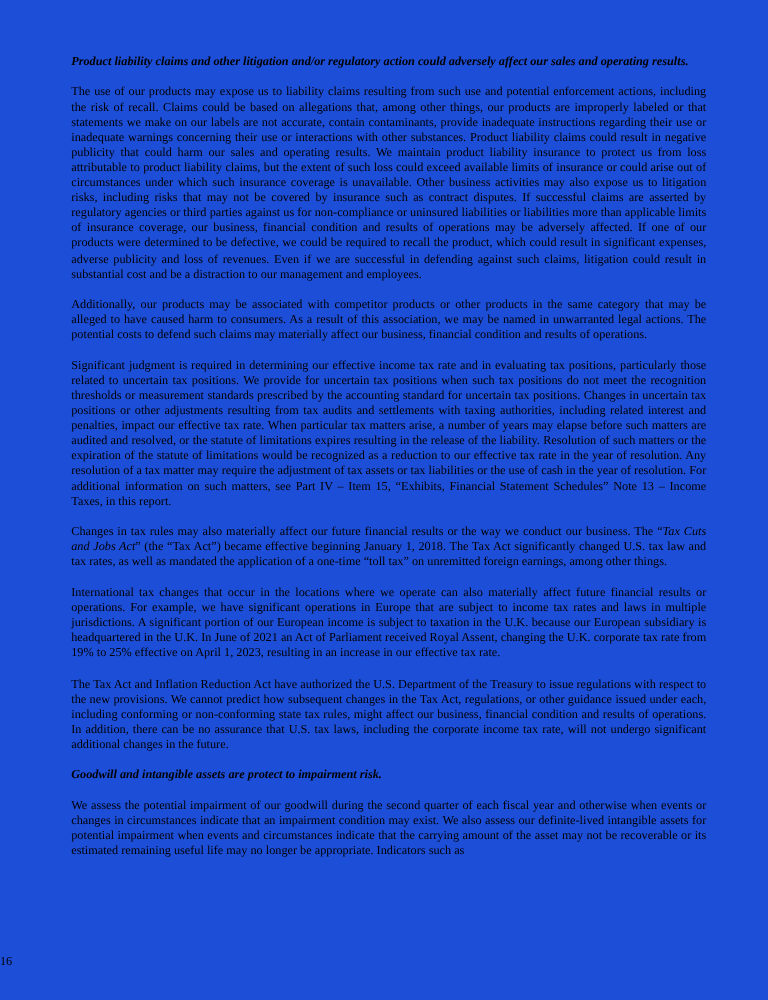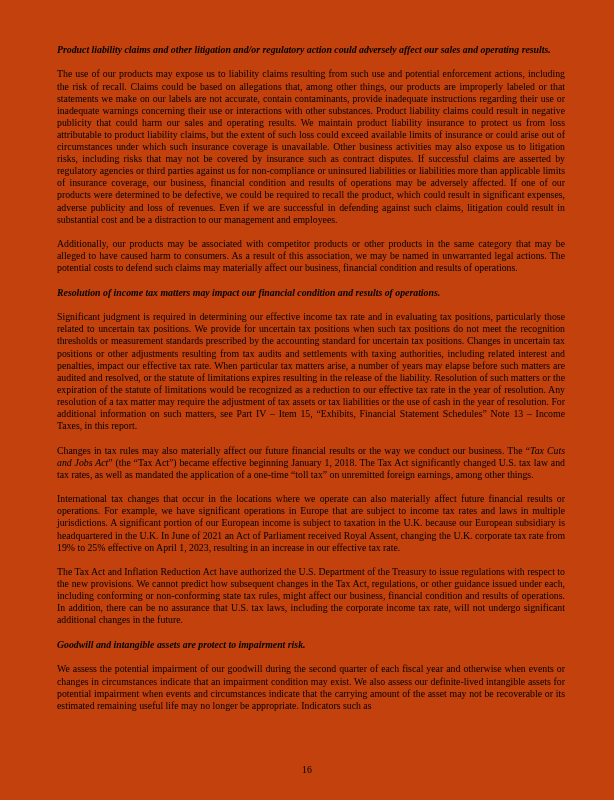--- a/index.html
+++ b/index.html
@@ -5,21 +5,21 @@
   html, body {
     margin: 0;
     padding: 0;
     background: #ffffff;
   }
   .page {
     position: relative;
     width: 614px;
     height: 800px;
     box-sizing: border-box;
-    background: #c2410c;
+    background: #1d4ed8;
     color: #000000;
     font-family: "Liberation Serif", "DejaVu Serif", serif;
     font-size: 9.8px;
     line-height: 12.1px;
     text-align: justify;
     padding: 44px 49px 0 57px;
     overflow: hidden;
   }
   .risk-heading {
     font-size: 9.8px;
@@ -31,36 +31,34 @@
     margin: 0 0 12.4px 0;
   }
   .italic-inline {
     font-style: italic;
   }
   .page-number {
     position: absolute;
     top: 764px;
     left: 0;
     right: 0;
-    text-align: center;
     font-size: 9.8px;
   }
 </style>
 </head>
 <body>
 
 <div class="page">
 
   <h2 class="risk-heading">Product liability claims and other litigation and/or regulatory action could adversely affect our sales and operating results.</h2>
 
   <p class="para">The use of our products may expose us to liability claims resulting from such use and potential enforcement actions, including the risk of recall. Claims could be based on allegations that, among other things, our products are improperly labeled or that statements we make on our labels are not accurate, contain contaminants, provide inadequate instructions regarding their use or inadequate warnings concerning their use or interactions with other substances. Product liability claims could result in negative publicity that could harm our sales and operating results. We maintain product liability insurance to protect us from loss attributable to product liability claims, but the extent of such loss could exceed available limits of insurance or could arise out of circumstances under which such insurance coverage is unavailable. Other business activities may also expose us to litigation risks, including risks that may not be covered by insurance such as contract disputes. If successful claims are asserted by regulatory agencies or third parties against us for non-compliance or uninsured liabilities or liabilities more than applicable limits of insurance coverage, our business, financial condition and results of operations may be adversely affected. If one of our products were determined to be defective, we could be required to recall the product, which could result in significant expenses, adverse publicity and loss of revenues. Even if we are successful in defending against such claims, litigation could result in substantial cost and be a distraction to our management and employees.</p>
 
   <p class="para">Additionally, our products may be associated with competitor products or other products in the same category that may be alleged to have caused harm to consumers. As a result of this association, we may be named in unwarranted legal actions. The potential costs to defend such claims may materially affect our business, financial condition and results of operations.</p>
 
-  <h2 class="risk-heading">Resolution of income tax matters may impact our financial condition and results of operations.</h2>
 
   <p class="para">Significant judgment is required in determining our effective income tax rate and in evaluating tax positions, particularly those related to uncertain tax positions. We provide for uncertain tax positions when such tax positions do not meet the recognition thresholds or measurement standards prescribed by the accounting standard for uncertain tax positions. Changes in uncertain tax positions or other adjustments resulting from tax audits and settlements with taxing authorities, including related interest and penalties, impact our effective tax rate. When particular tax matters arise, a number of years may elapse before such matters are audited and resolved, or the statute of limitations expires resulting in the release of the liability. Resolution of such matters or the expiration of the statute of limitations would be recognized as a reduction to our effective tax rate in the year of resolution. Any resolution of a tax matter may require the adjustment of tax assets or tax liabilities or the use of cash in the year of resolution. For additional information on such matters, see Part IV – Item 15, “Exhibits, Financial Statement Schedules” Note 13 – Income Taxes, in this report.</p>
 
   <p class="para"><span>Changes in tax rules may also materially affect our future financial results or the way we conduct our business.  The “</span><span class="italic-inline">Tax Cuts and Jobs Act</span><span>” (the “Tax Act”) became effective beginning January 1, 2018. The Tax Act significantly changed U.S. tax law and tax rates, as well as mandated the application of a one-time “toll tax” on unremitted foreign earnings, among other things.</span></p>
 
   <p class="para">International tax changes that occur in the locations where we operate can also materially affect future financial results or operations. For example, we have significant operations in Europe that are subject to income tax rates and laws in multiple jurisdictions. A significant portion of our European income is subject to taxation in the U.K. because our European subsidiary is headquartered in the U.K. In June of 2021 an Act of Parliament received Royal Assent, changing the U.K. corporate tax rate from 19% to 25% effective on April 1, 2023, resulting in an increase in our effective tax rate.</p>
 
   <p class="para">The Tax Act and Inflation Reduction Act have authorized the U.S. Department of the Treasury to issue regulations with respect to the new provisions. We cannot predict how subsequent changes in the Tax Act, regulations, or other guidance issued under each, including conforming or non-conforming state tax rules, might affect our business, financial condition and results of operations. In addition, there can be no assurance that U.S. tax laws, including the corporate income tax rate, will not undergo significant additional changes in the future.</p>
 
   <h2 class="risk-heading">Goodwill and intangible assets are protect to impairment risk.</h2>

